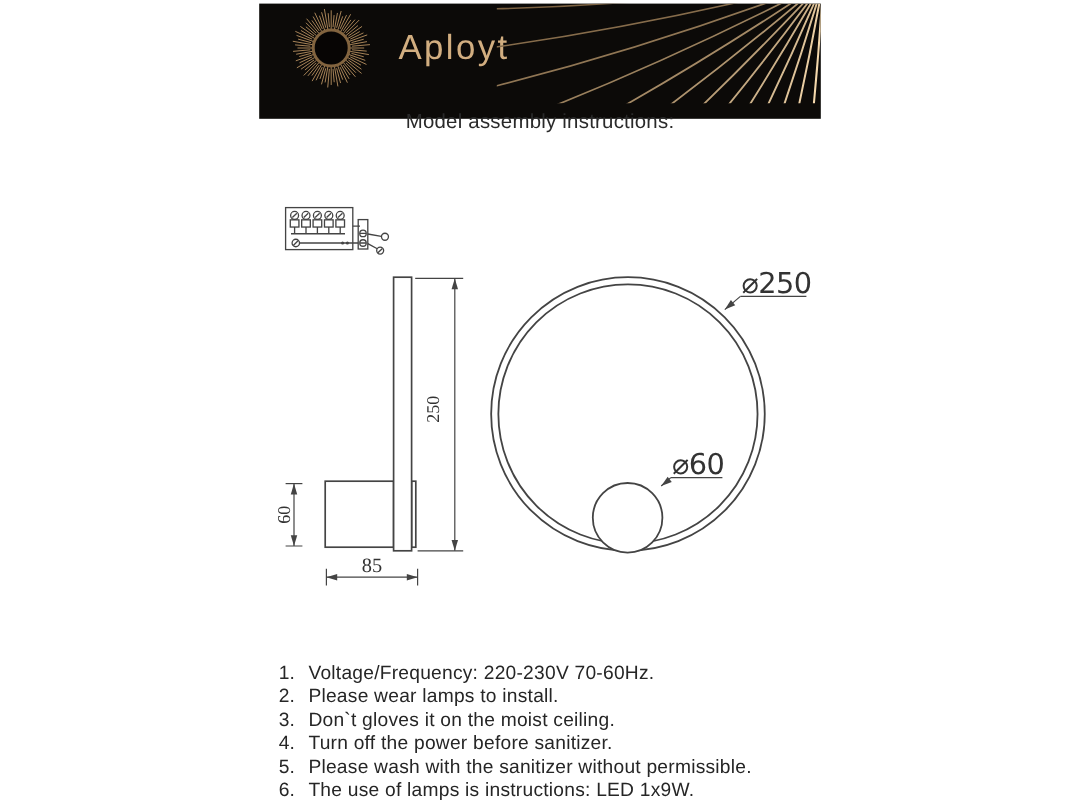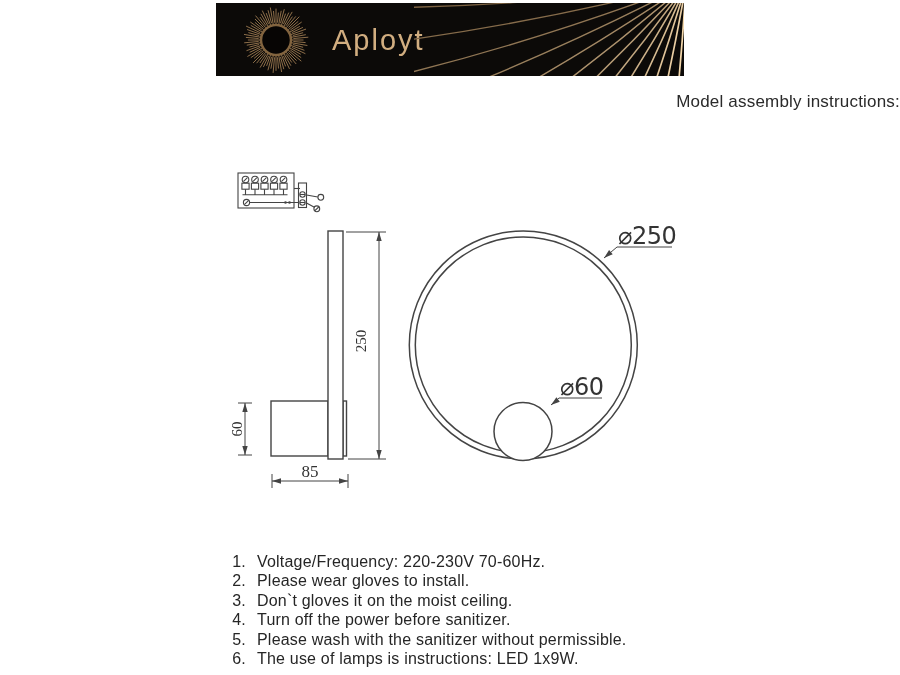--- a/index.html
+++ b/index.html
@@ -2,33 +2,33 @@
 <html><head>
 <meta charset="utf-8">
 <style>
   html,body{margin:0;padding:0;}
   body{
     width:900px;height:675px;position:relative;background:#ffffff;
     font-family:"Liberation Sans",sans-serif;overflow:hidden;
   }
   
   .banner{
-    position:absolute;left:216px;top:3px;width:468px;height:73px;
+    position:absolute;left:216px;top:3px;width:468px;height:96px;
     background:#0c0a08;overflow:hidden;
   }
   .logo-svg{position:absolute;left:22px;top:-1px;width:76px;height:76px;}
   .brand{
     position:absolute;left:116px;top:21px;
     font-size:29px;letter-spacing:2px;color:#d2ae80;
     font-family:"Liberation Sans",sans-serif;font-weight:400;
   }
   .rays-svg{position:absolute;right:0;top:0;width:270px;height:83px;}
   
   .hdr{
-    position:absolute;left:0;top:92px;width:900px;text-align:right;
+    position:absolute;left:0;top:92px;width:900px;text-align:center;
     color:#2a2a2a;font-size:17px;line-height:20px;letter-spacing:0.2px;
   }
   
   .drawing{position:absolute;left:220px;top:158px;width:480px;height:350px;}
   .drawing text{fill:#333;}
   .dim-serif{font-family:"Liberation Serif",serif;font-size:15px;}
   .dim-serif-lg{font-family:"Liberation Serif",serif;font-size:17px;}
   .dia-label{font-family:"DejaVu Sans",sans-serif;font-size:24px;letter-spacing:-0.5px;}
   
   .instructions{position:absolute;left:228px;top:552px;color:#262626;}
@@ -240,21 +240,21 @@
   <text class="dia-label" x="560" y="395">⌀60</text>
 </svg>
 
 <div class="instructions">
   <div class="ins-row">
     <span class="ins-num">1.</span>
     <span>Voltage/Frequency: 220-230V 70-60Hz.</span>
   </div>
   <div class="ins-row">
     <span class="ins-num">2.</span>
-    <span>Please wear gloves to install.</span>
+    <span>Please wear lamps to install.</span>
   </div>
   <div class="ins-row">
     <span class="ins-num">3.</span>
     <span>Don`t gloves it on the moist ceiling.</span>
   </div>
   <div class="ins-row">
     <span class="ins-num">4.</span>
     <span>Turn off the power before sanitizer.</span>
   </div>
   <div class="ins-row">

